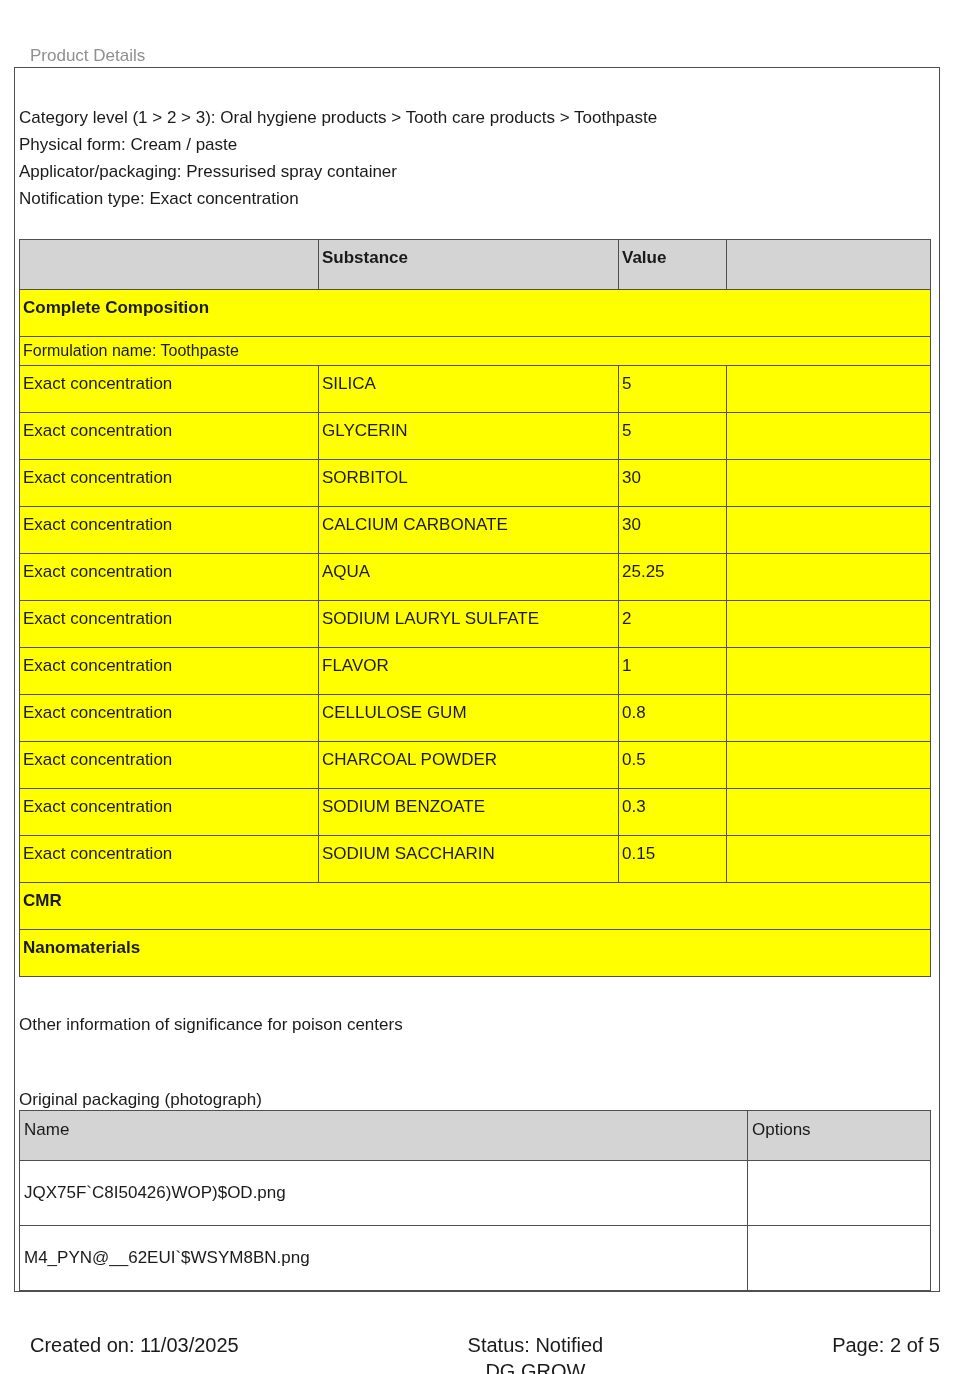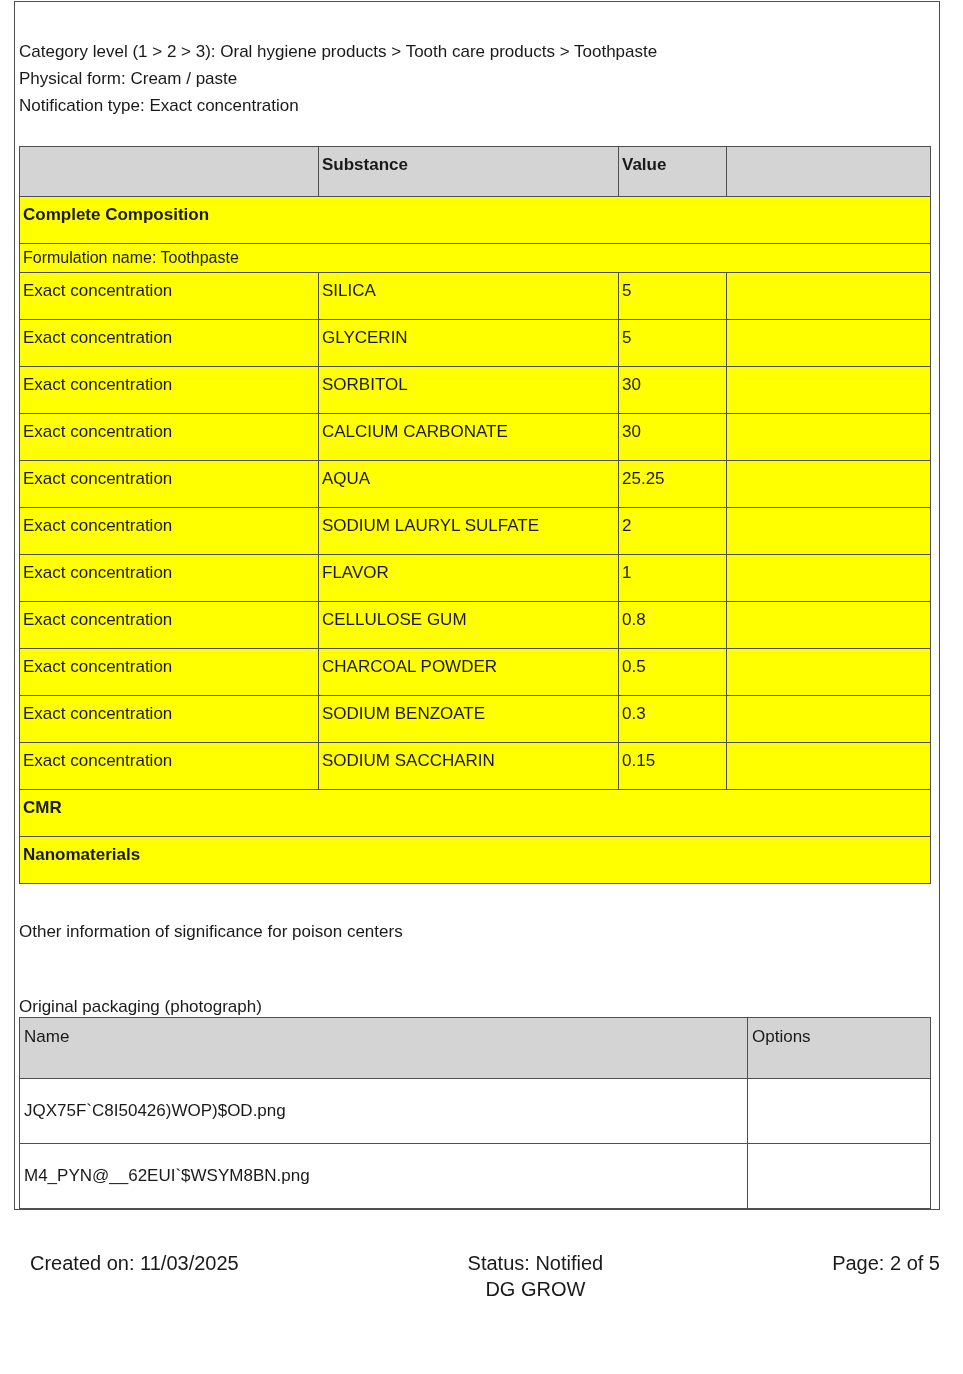--- a/index.html
+++ b/index.html
@@ -44,42 +44,44 @@
   .comp-row td{height:47px;padding:8px 3px;font-weight:normal;}
   .other-info{margin:38px 0 0 0;font-size:17px;line-height:20px;}
   .packaging-title{margin:55px 0 0 0;font-size:17px;line-height:20px;}
   .pack-table{width:911px;margin-top:0;font-size:17px;}
   .pack-table th,.pack-table td{
     border:1px solid var(--border);
     vertical-align:top;text-align:left;overflow:hidden;white-space:nowrap;
   }
   .pack-table thead th{
     background:var(--header-bg);
-    height:61px;padding:9px 4px;font-weight:normal;
+    height:50px;padding:9px 4px;font-weight:normal;
   }
   .pack-table tbody td{height:45px;padding:22px 4px;}
   .footer{
     display:flex;justify-content:space-between;align-items:flex-start;
     margin-top:40px;padding:0 23px 0 30px;
     font-size:20px;line-height:26px;color:var(--text);
   }
   .f-center{text-align:center;}
   .f-right{text-align:right;}
 </style>
 </head>
 <body>
 
 <div class="page">
 
+  <div class="fieldset-label">Product Details</div>
 
   <div class="box">
 
     <div class="info-lines">
       <div>Category level (1 &gt; 2 &gt; 3): Oral hygiene products &gt; Tooth care products &gt; Toothpaste</div>
       <div>Physical form: Cream / paste</div>
+      <div>Applicator/packaging: Pressurised spray container</div>
       <div>Notification type: Exact concentration</div>
     </div>
 
     <table class="comp-table">
       <colgroup>
         <col style="width:299px">
           <col style="width:300px">
           <col style="width:108px">
           <col style="width:204px">
       </colgroup>

